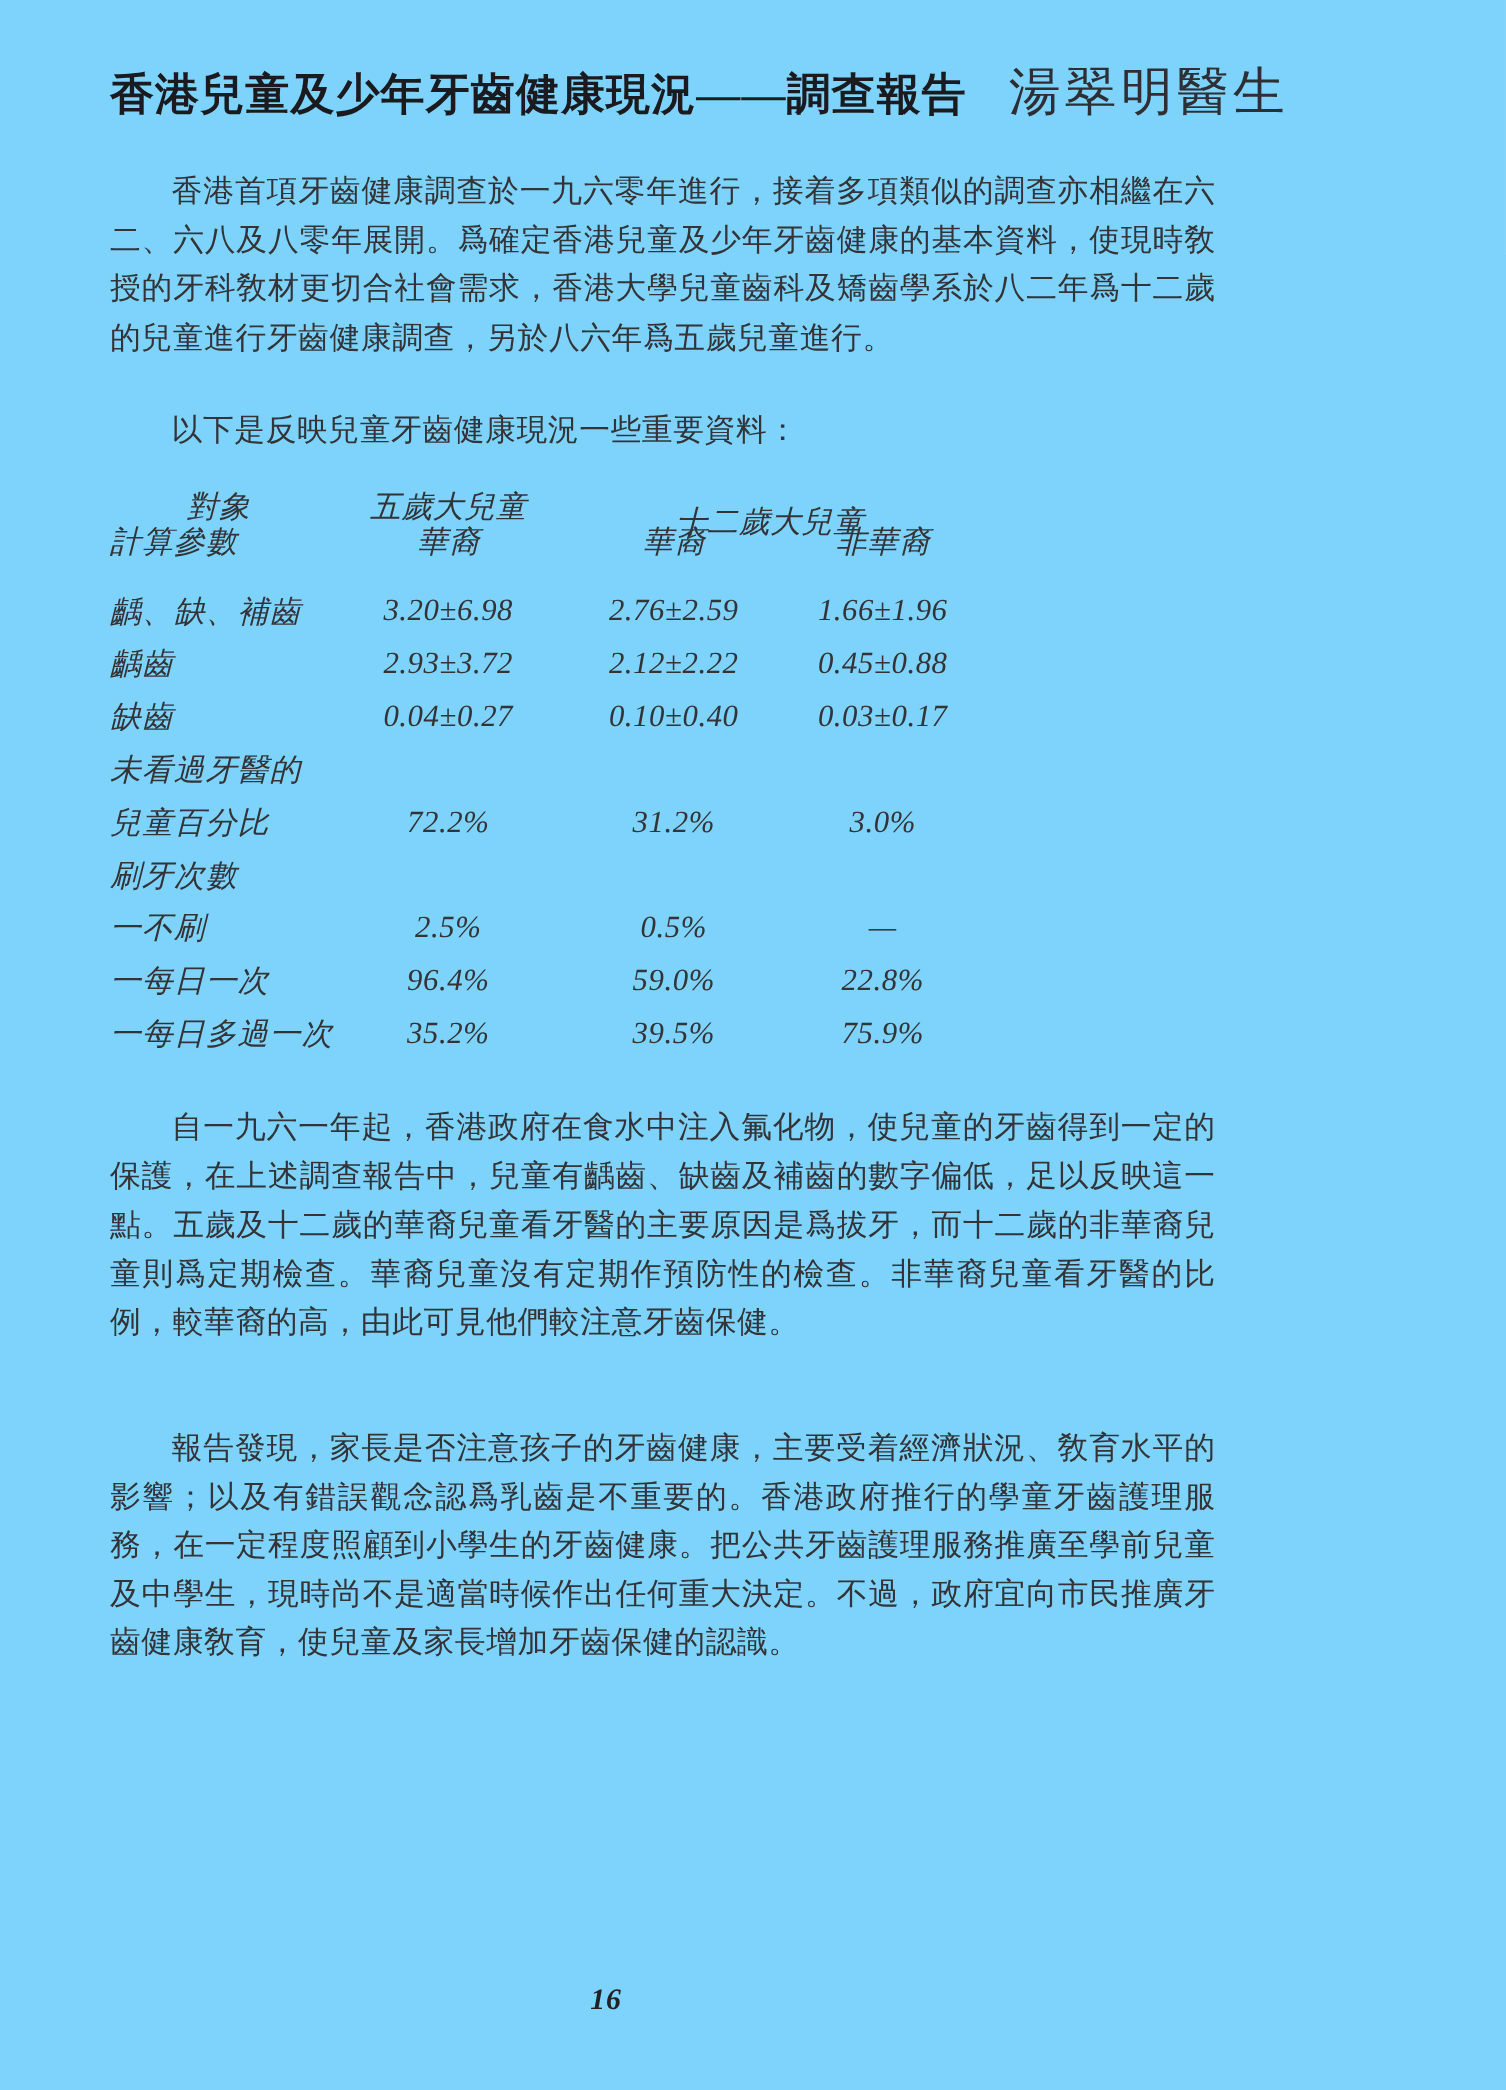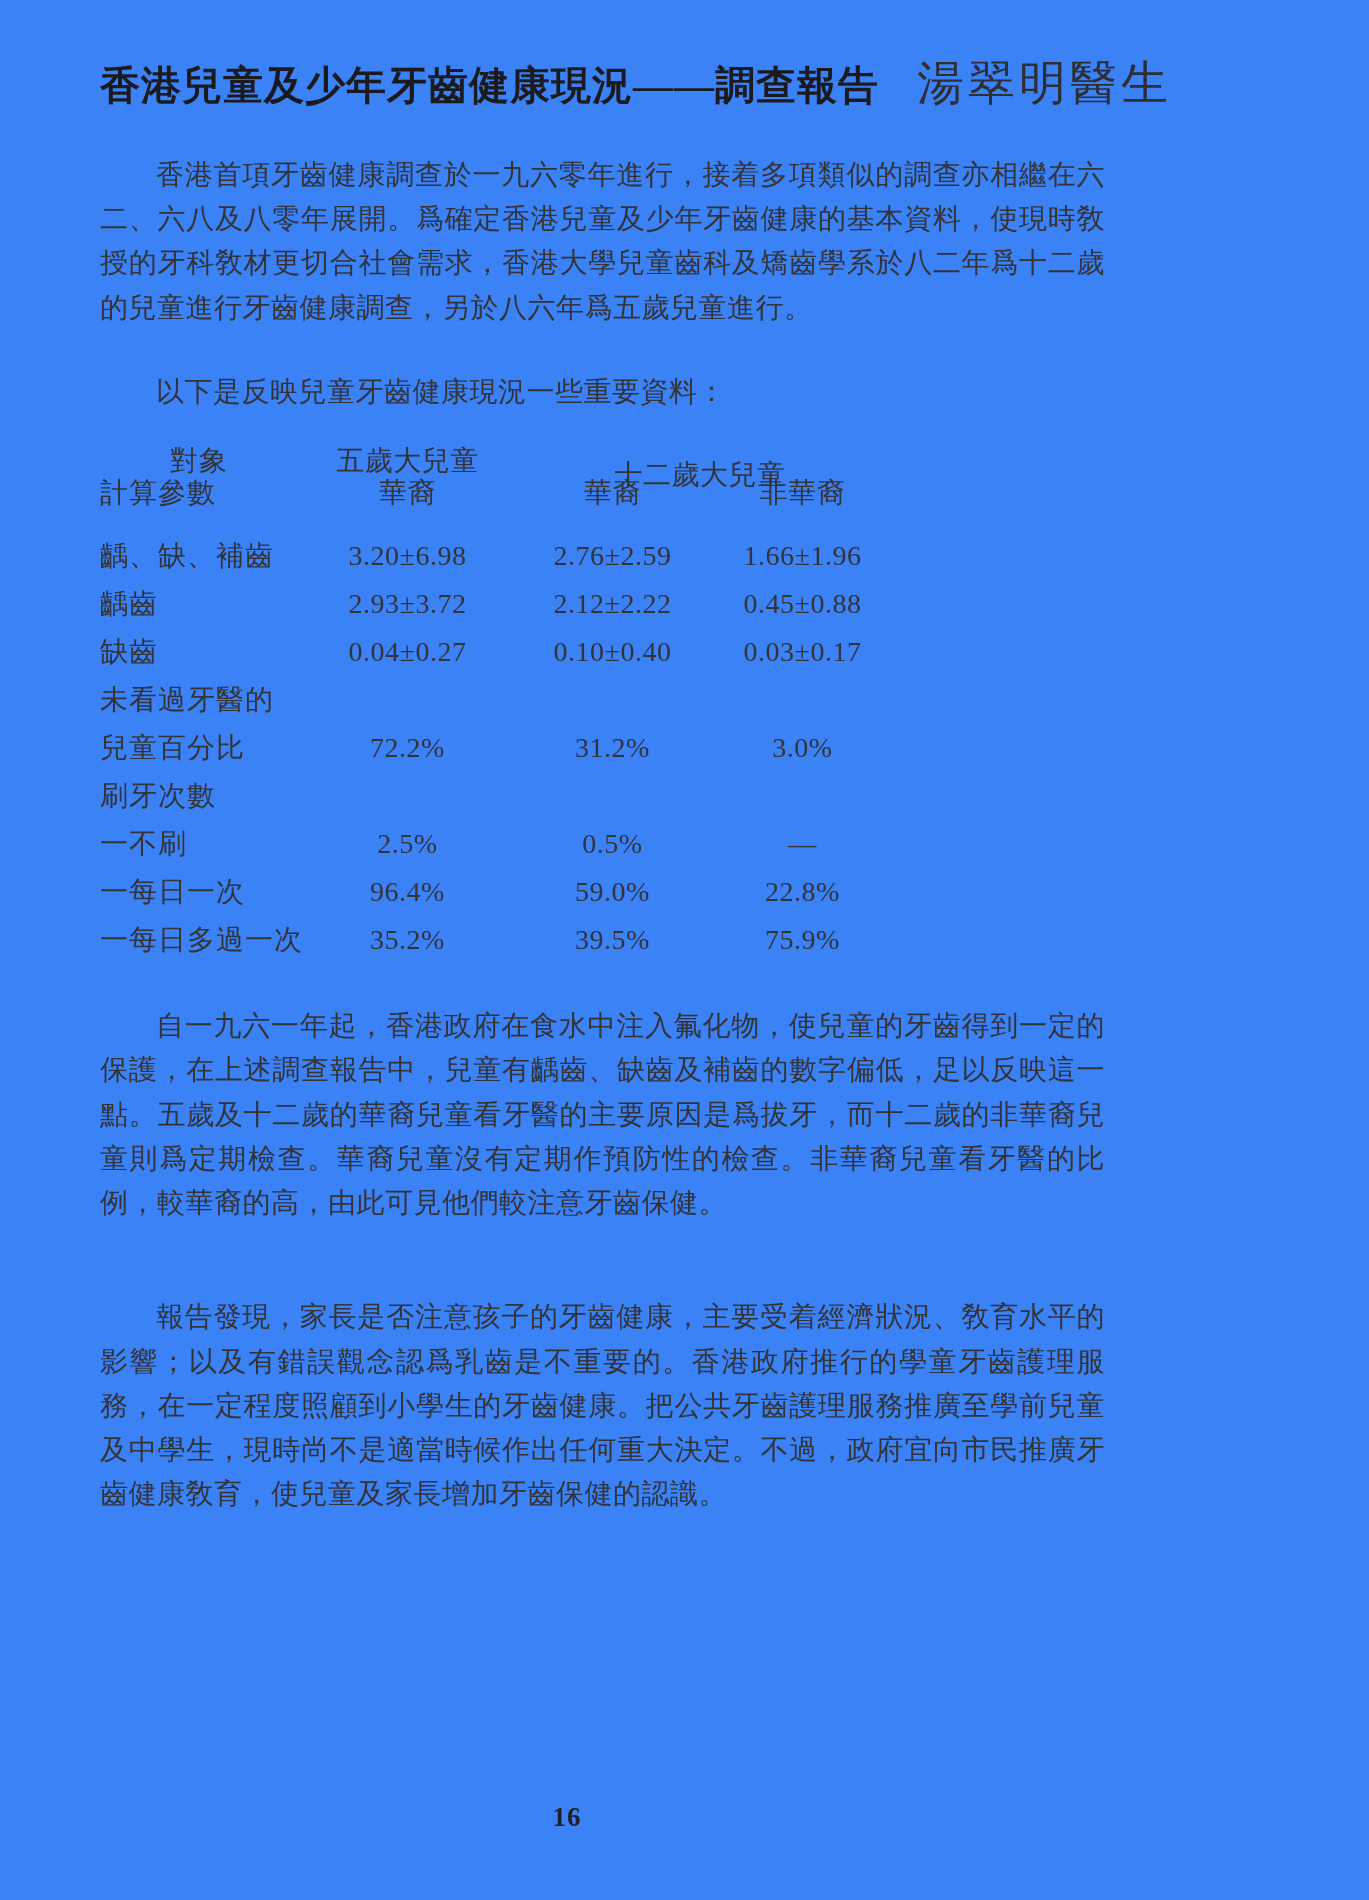--- a/index.html
+++ b/index.html
@@ -5,21 +5,21 @@
   html, body {
     margin: 0;
     padding: 0;
     background: #f4f3f0;
   }
   .page {
     position: relative;
     width: 1369px;
     height: 1900px;
     margin: 0 auto;
-    background: #3b82f6;
+    background: #7dd3fc;
     color: #333338;
     font-family: "Liberation Serif", "DejaVu Serif", serif;
     box-sizing: border-box;
     padding: 52px 0 0 100px;
     overflow: hidden;
   }
   .content { width: 1005px; }
 
   .doc-header {
     display: flex;
@@ -63,32 +63,33 @@
     color: #333338;
   }
   .trow {
     display: grid;
     grid-template-columns: 205px 205px 205px 175px;
     align-items: center;
   }
   .table-head .trow { height: 43px; }
   .table-body { margin-top: 18px; }
   .table-body .trow { height: 48px; }
-  .cell { white-space: nowrap; }
+  .cell { white-space: nowrap; font-style: italic; }
   .cell.label { text-align: left; letter-spacing: 1px; }
   .cell.num   { text-align: center; }
   .cell.subject { padding-left: 70px; box-sizing: border-box; }
   .cell.span2 { grid-column: 3 / 5; margin-top: 28px; }
 
   .page-footer {
     position: absolute;
     top: 1802px;
-    left: 112px;
+    left: 96px;
     width: 910px;
     text-align: center;
+    font-style: italic;
   }
   .page-number {
     font-size: 27px;
     font-weight: 700;
     color: #222226;
     letter-spacing: 1px;
   }
 </style>
 </head>
 <body>

